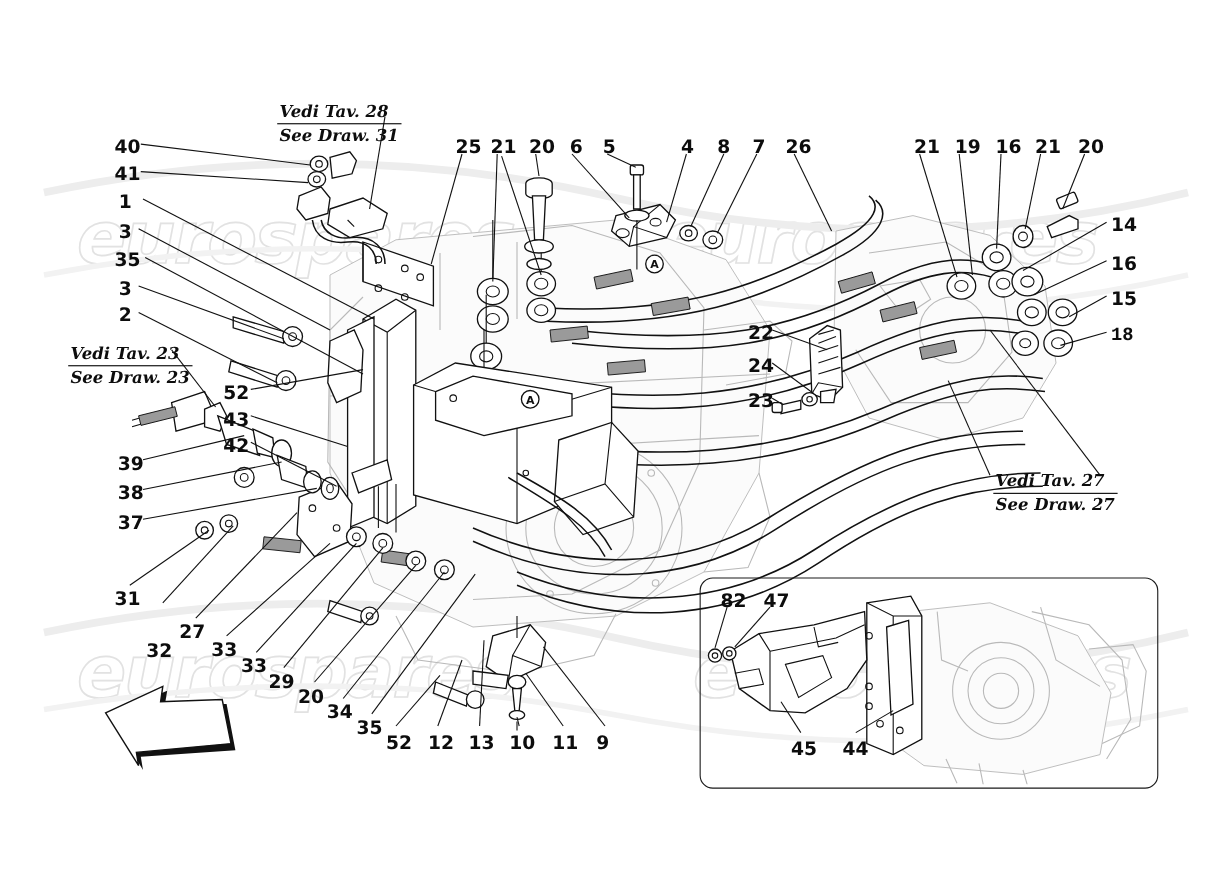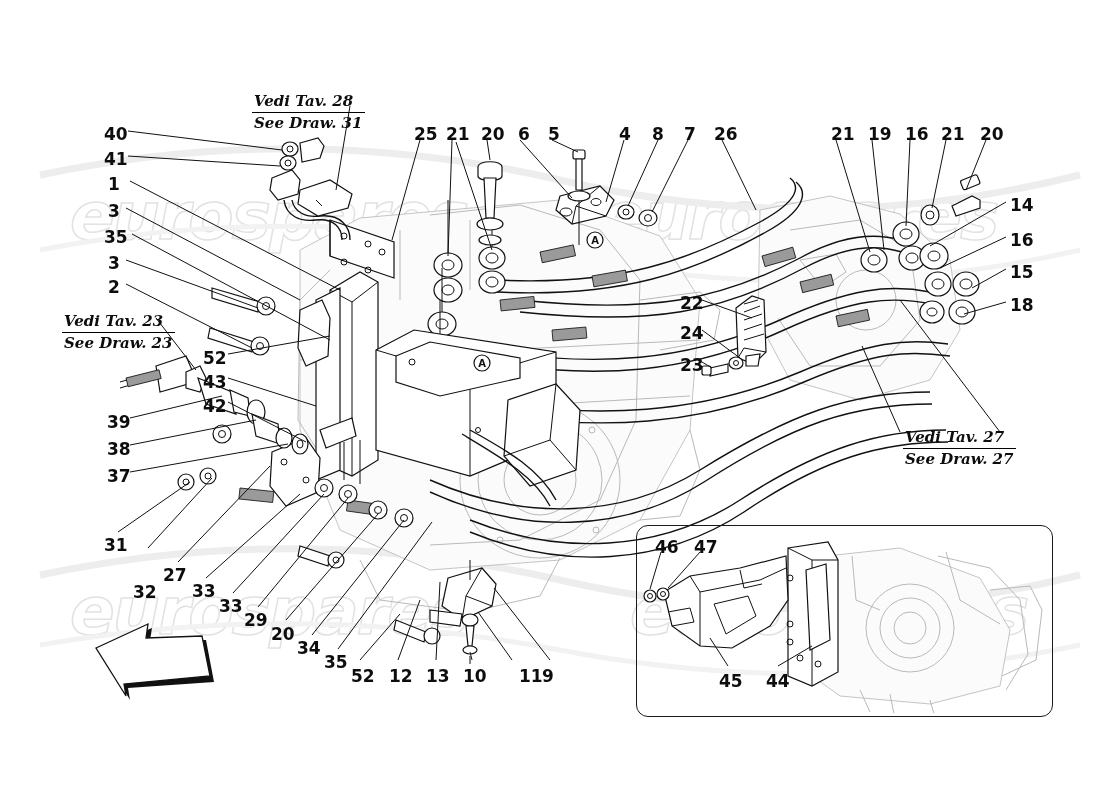--- a/index.html
+++ b/index.html
@@ -483,21 +483,21 @@
       <div class="lbl" style="left: 684px; top: 126px;">7</div>
       <div class="lbl" style="left: 714px; top: 126px;">26</div>
       <div class="lbl" style="left: 831px; top: 126px;">21</div>
       <div class="lbl" style="left: 868px; top: 126px;">19</div>
       <div class="lbl" style="left: 905px; top: 126px;">16</div>
       <div class="lbl" style="left: 941px; top: 126px;">21</div>
       <div class="lbl" style="left: 980px; top: 126px;">20</div>
       <div class="lbl" style="left: 1010px; top: 197px;">14</div>
       <div class="lbl" style="left: 1010px; top: 232px;">16</div>
       <div class="lbl" style="left: 1010px; top: 264px;">15</div>
-      <div class="lbl" style="left: 1010px; top: 297px;">18</div>
+      <div class="lbl" style="left: 1010px; top: 297px; font-family: Liberation Mono, monospace;">18</div>
       <div class="lbl" style="left: 680px; top: 295px;">22</div>
       <div class="lbl" style="left: 680px; top: 325px;">24</div>
       <div class="lbl" style="left: 680px; top: 357px;">23</div>
       <div class="lbl" style="left: 203px; top: 350px;">52</div>
       <div class="lbl" style="left: 203px; top: 374px;">43</div>
       <div class="lbl" style="left: 203px; top: 398px;">42</div>
       <div class="lbl" style="left: 107px; top: 414px;">39</div>
       <div class="lbl" style="left: 107px; top: 441px;">38</div>
       <div class="lbl" style="left: 107px; top: 468px;">37</div>
       <div class="lbl" style="left: 104px; top: 537px;">31</div>
@@ -506,23 +506,23 @@
       <div class="lbl" style="left: 192px; top: 583px;">33</div>
       <div class="lbl" style="left: 219px; top: 598px;">33</div>
       <div class="lbl" style="left: 244px; top: 612px;">29</div>
       <div class="lbl" style="left: 271px; top: 626px;">20</div>
       <div class="lbl" style="left: 297px; top: 640px;">34</div>
       <div class="lbl" style="left: 324px; top: 654px;">35</div>
       <div class="lbl" style="left: 351px; top: 668px;">52</div>
       <div class="lbl" style="left: 389px; top: 668px;">12</div>
       <div class="lbl" style="left: 426px; top: 668px;">13</div>
       <div class="lbl" style="left: 463px; top: 668px;">10</div>
-      <div class="lbl" style="left: 502px; top: 668px; margin-left: 17px;">11</div>
+      <div class="lbl" style="left: 502px; top: 668px;">11</div>
       <div class="lbl" style="left: 542px; top: 668px;">9</div>
-      <div class="lbl" style="left: 655px; top: 539px;">46</div>
+      <div class="lbl" style="left: 655px; top: 539px;">82</div>
       <div class="lbl" style="left: 694px; top: 539px;">47</div>
       <div class="lbl" style="left: 719px; top: 673px;">45</div>
       <div class="lbl" style="left: 766px; top: 673px;">44</div>
     </div>
   <div id="callouts-layer">
       <div class="seeblk" style="left: 252px; top: 92px;">
         <span class="l1">Vedi Tav. 28</span>
         <span class="l2">See Draw. 31</span>
       </div>
       <div class="seeblk" style="left: 62px; top: 312px;">

